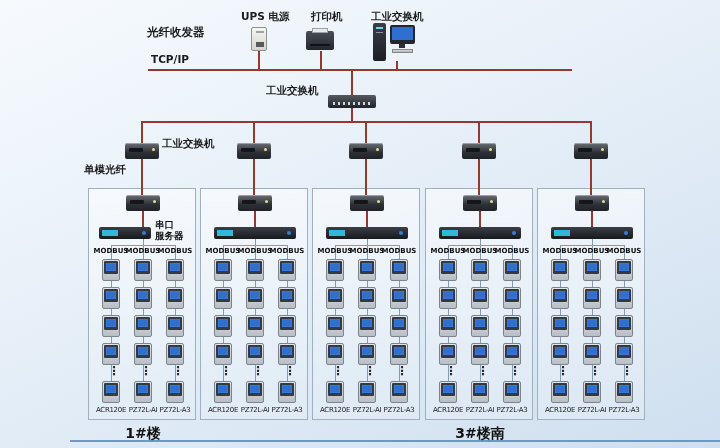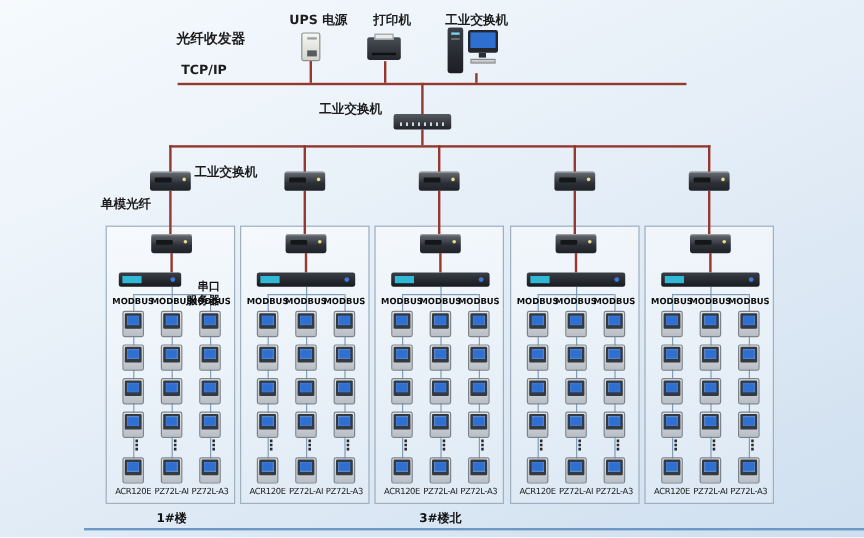--- a/index.html
+++ b/index.html
@@ -27,21 +27,21 @@
   .server::after{content:"";position:absolute;right:5px;top:4px;width:4px;height:4px;background:#3e78d8;border-radius:50%}
   .server.short{width:52px}
   .server-label{position:absolute;font-size:9.5px;font-weight:bold;color:#111;line-height:11px;z-index:5}
   .modbus{position:absolute;width:40px;text-align:center;font-size:7px;font-weight:bold;color:#0c0c0c;z-index:4}
   .meter{position:absolute;width:18px;height:22px;border:1px solid #7d838b;border-radius:2px;z-index:4;
     background:linear-gradient(#e0e3e7,#b9bec5)}
   .m-face{position:absolute;left:1px;top:1px;width:14px;height:13px;background:#343a42;border-radius:1px}
   .m-screen{position:absolute;left:2px;top:2px;width:10px;height:8px;background:var(--screen,#2f6fd0);box-shadow:inset 0 0 1px #9cc2ff}
   .dots{position:absolute;font-size:12px;line-height:13px;font-weight:bold;color:#2a2a2a;z-index:4}
   .dev-label{position:absolute;width:40px;text-align:center;font-size:7px;letter-spacing:-.3px;color:#1a1a1a;white-space:nowrap;z-index:4}
-  .gname{position:absolute;width:108px;text-align:center;font-size:10px;font-weight:bold;color:#111}
+  .gname{position:absolute;width:108px;text-align:center;font-size:14px;font-weight:bold;color:#111}
   .switch{position:absolute;width:48px;height:13px;border-radius:2px;z-index:4;background:linear-gradient(#555a61,#202329)}
   .switch::before{content:"";position:absolute;left:5px;top:7px;right:5px;height:3px;
     background:repeating-linear-gradient(90deg,#cfd6dd 0 2px,transparent 2px 5px)}
   .ups{position:absolute;width:16px;height:24px;border:1px solid #8f9089;border-radius:2px;z-index:4;
     background:linear-gradient(#f6f6f2,#d5d5cd)}
   .ups::before{content:"";position:absolute;left:4px;top:3px;width:8px;height:2px;background:#9fa3a7}
   .ups::after{content:"";position:absolute;left:4px;bottom:3px;width:8px;height:5px;background:#565a5f}
   .printer{position:absolute;width:28px;height:19px;border-radius:2px;z-index:4;background:linear-gradient(#4a4f56,#23262c)}
   .p-paper{position:absolute;left:6px;top:-3px;width:16px;height:5px;background:#e8eaec;border:1px solid #9aa0a6}
   .p-slot{position:absolute;left:4px;bottom:4px;width:20px;height:2px;background:#0e1013}
@@ -95,21 +95,21 @@
   <div class="lbl" style="left:162px;top:137px">工业交换机</div>
   <div class="lbl" style="left:84px;top:163px">单模光纤</div>
 
   <div class="bottom-line"></div>
 <div class="redline v" style="left: 141px; top: 121px; height: 23px;"></div>
     <div class="transceiver" style="left: 125px; top: 143px;"></div>
     <div class="redline v" style="left: 141px; top: 159px; height: 36px;"></div>
     <div class="group" style="left: 88px;">
       <div class="transceiver" style="left: 37px; top: 6px;"></div>
       <div class="redline v" style="left: 53px; top: 22px; height: 16px;"></div>
-      <div class="server-label" style="left: 66px; top: 45px; text-align: right;">
+      <div class="server-label" style="left: 66px; top: 30px;">
         <div>串口</div>
         <div>服务器</div>
       </div>
       <div class="server short" style="left: 10px; top: 38px;"></div>
       <div class="blueline v" style="left: 53.5px; top: 50px; height: 6px;"></div>
       <div class="blueline h" style="left: 22px; top: 56px; width: 64px;"></div>
       <div class="blueline v" style="left: 21.5px; top: 56px; height: 147px;"></div>
       <div class="modbus" style="left: 2px; top: 58px;">MODBUS</div>
       <div class="meter" style="left: 13px; top: 70px;">
         <div class="m-face">
@@ -384,21 +384,20 @@
           <div class="m-screen"></div>
         </div>
       </div>
       <div class="meter" style="left: 77px; top: 192px;">
         <div class="m-face">
           <div class="m-screen"></div>
         </div>
       </div>
       <div class="dots" style="left: 83px; top: 176px;">⋮</div>
       <div class="dev-label" style="left: 66px; top: 217px;">PZ72L-A3</div>
-      <div class="gname" style="left: 0px; top: 236px;">3#楼北</div>
     </div>
     <div class="redline v" style="left: 478px; top: 121px; height: 23px;"></div>
     <div class="transceiver" style="left: 462px; top: 143px;"></div>
     <div class="redline v" style="left: 478px; top: 159px; height: 36px;"></div>
     <div class="group" style="left: 425px;">
       <div class="transceiver" style="left: 37px; top: 6px;"></div>
       <div class="redline v" style="left: 53px; top: 22px; height: 16px;"></div>
       <div class="server" style="left: 13px; top: 38px;"></div>
       <div class="blueline v" style="left: 53.5px; top: 50px; height: 6px;"></div>
       <div class="blueline h" style="left: 22px; top: 56px; width: 64px;"></div>
@@ -482,20 +481,21 @@
           <div class="m-screen"></div>
         </div>
       </div>
       <div class="meter" style="left: 77px; top: 192px;">
         <div class="m-face">
           <div class="m-screen"></div>
         </div>
       </div>
       <div class="dots" style="left: 83px; top: 176px;">⋮</div>
       <div class="dev-label" style="left: 66px; top: 217px;">PZ72L-A3</div>
+      <div class="gname" style="left: 0px; top: 236px;">3#楼南</div>
     </div>
     <div class="redline v" style="left: 590px; top: 121px; height: 23px;"></div>
     <div class="transceiver" style="left: 574px; top: 143px;"></div>
     <div class="redline v" style="left: 590px; top: 159px; height: 36px;"></div>
     <div class="group" style="left: 537px;">
       <div class="transceiver" style="left: 37px; top: 6px;"></div>
       <div class="redline v" style="left: 53px; top: 22px; height: 16px;"></div>
       <div class="server" style="left: 13px; top: 38px;"></div>
       <div class="blueline v" style="left: 53.5px; top: 50px; height: 6px;"></div>
       <div class="blueline h" style="left: 22px; top: 56px; width: 64px;"></div>

